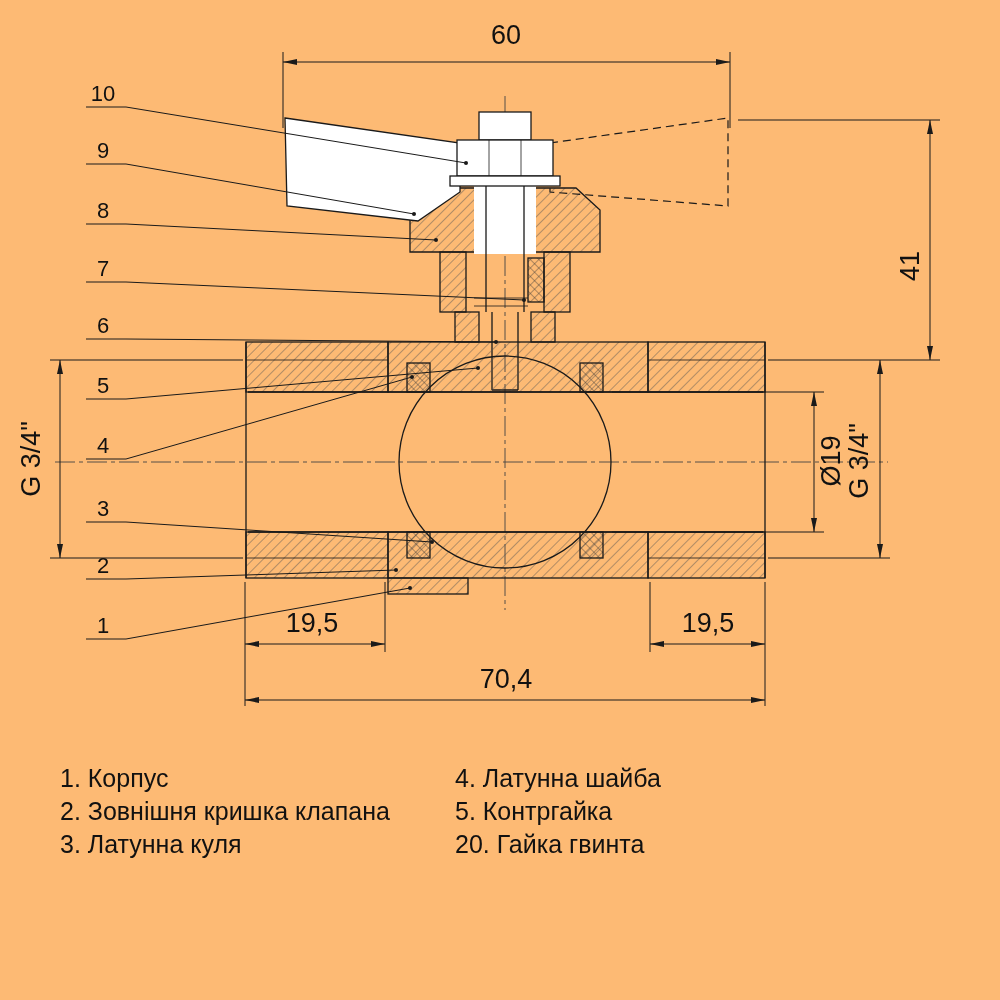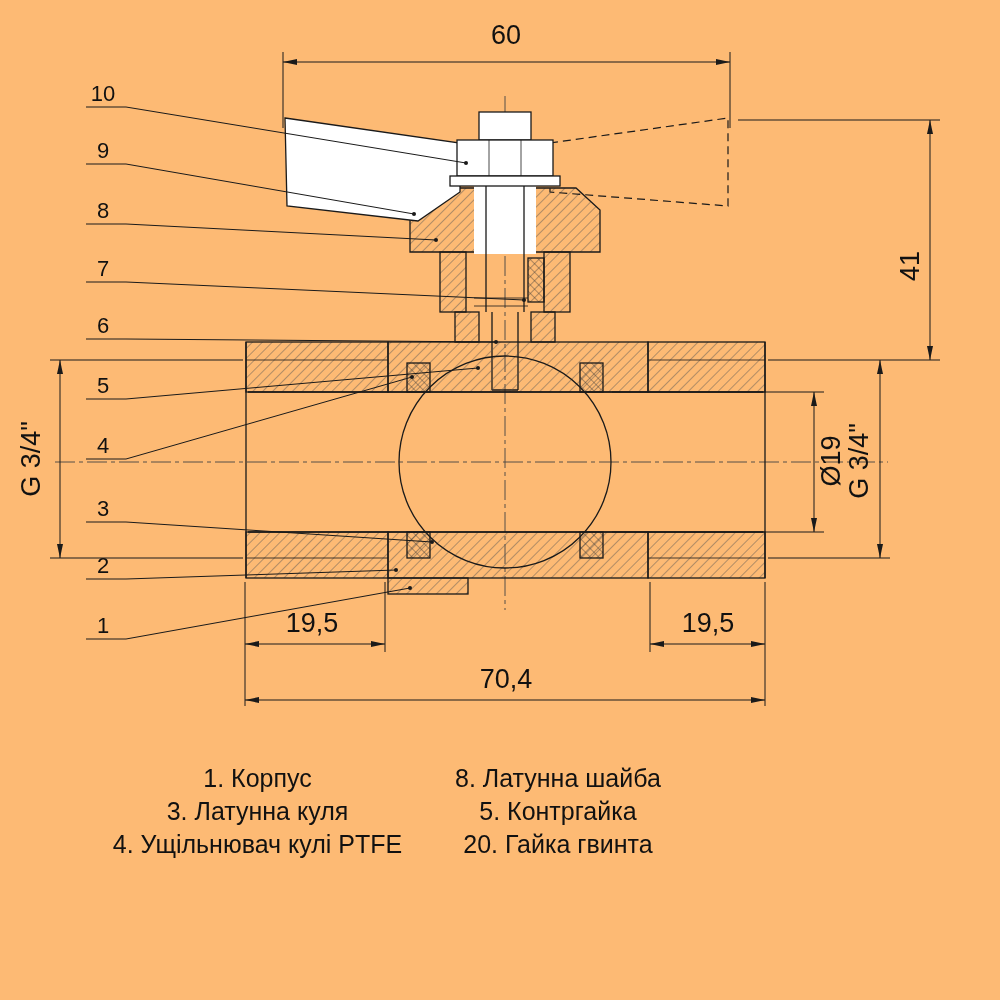--- a/index.html
+++ b/index.html
@@ -8,21 +8,21 @@
   svg{position:absolute;top:0;left:0;}
   .ln{stroke:#1a1a1a;stroke-width:1.3;}
   .tn{stroke:#1a1a1a;stroke-width:0.8;}
   .cl{stroke:#444;stroke-width:0.9;stroke-dasharray:20 4 4 4;}
   .dash{stroke:#1a1a1a;stroke-width:1.2;stroke-dasharray:8 5;}
   .dim{stroke:#1a1a1a;stroke-width:1;}
   .ldr{stroke:#1a1a1a;stroke-width:1;}
   .dtext{font:27px "Liberation Sans",sans-serif;fill:#111;}
   .ctext{font:22px "Liberation Sans",sans-serif;fill:#111;}
   .parts{position:absolute;top:762px;left:60px;display:flex;color:#111;}
-  .parts ul{list-style:none;margin:0;padding:0;font-size:25px;line-height:33.2px;text-align:center;}
+  .parts ul{list-style:none;margin:0;padding:0;font-size:25px;line-height:33.2px;}
   .parts ul.colL{width:395px;}
 </style>
 </head>
 <body>
 
 <div class="page">
 
 <svg width="1000" height="745" viewBox="0 0 1000 745">
   <defs>
     <pattern id="hatch" patternUnits="userSpaceOnUse" width="7" height="7" patternTransform="rotate(45)">
@@ -175,23 +175,23 @@
 
     <text class="ctext" x="103" y="633" text-anchor="middle">1</text>
     <path class="ldr" fill="none" d="M86,639 H126 L410,588"></path>
         <circle cx="410" cy="588" r="2" fill="#1a1a1a"></circle>
   </g>
 </svg>
 
   <div class="parts">
     <ul class="colL">
       <li>1. Корпус</li>
+      <li>2. Зовнішня кришка клапана</li>
       <li>3. Латунна куля</li>
-      <li>4. Ущільнювач кулі PTFE</li>
     </ul>
     <ul class="colR">
-      <li>8. Латунна шайба</li>
+      <li>4. Латунна шайба</li>
       <li>5. Контргайка</li>
       <li>20. Гайка гвинта</li>
     </ul>
   </div>
 
 </div>
 
 </body></html>

